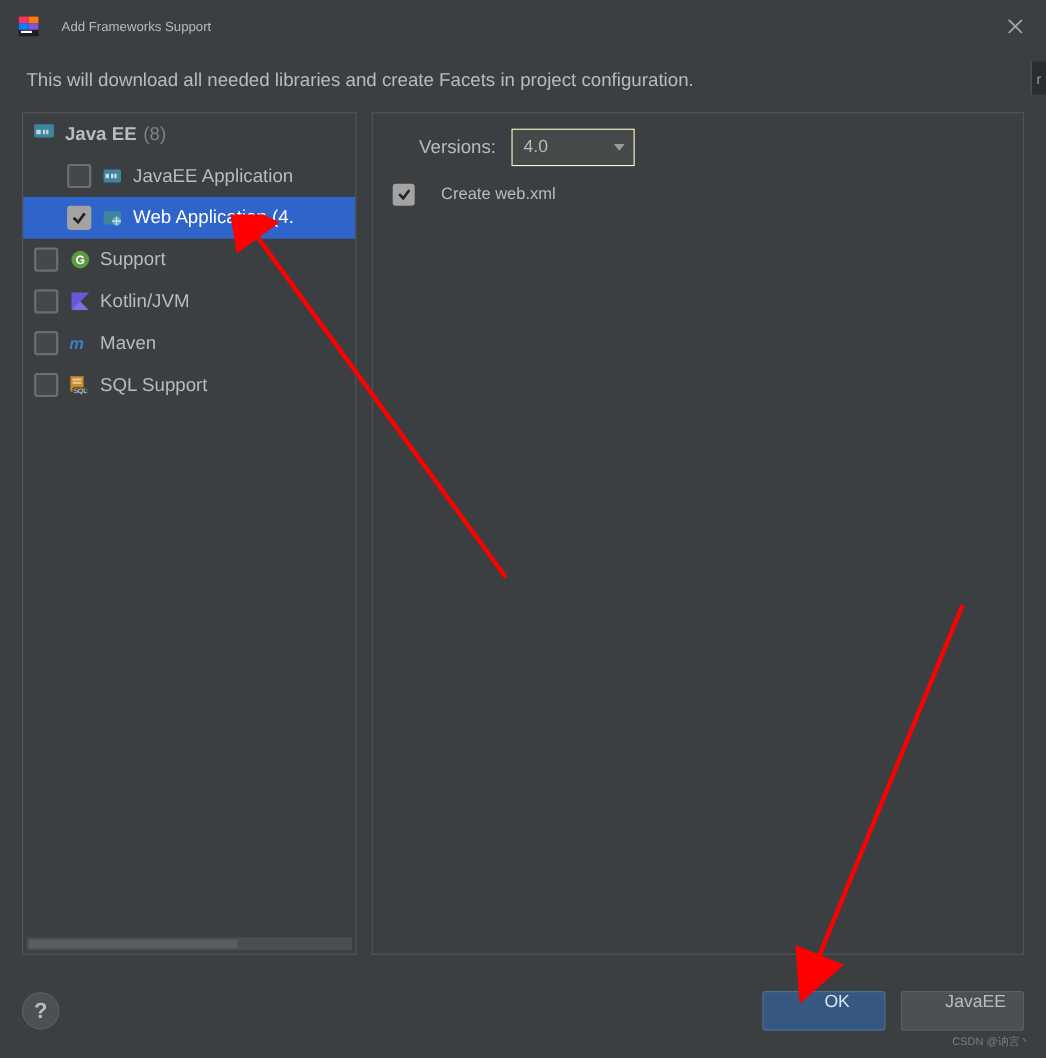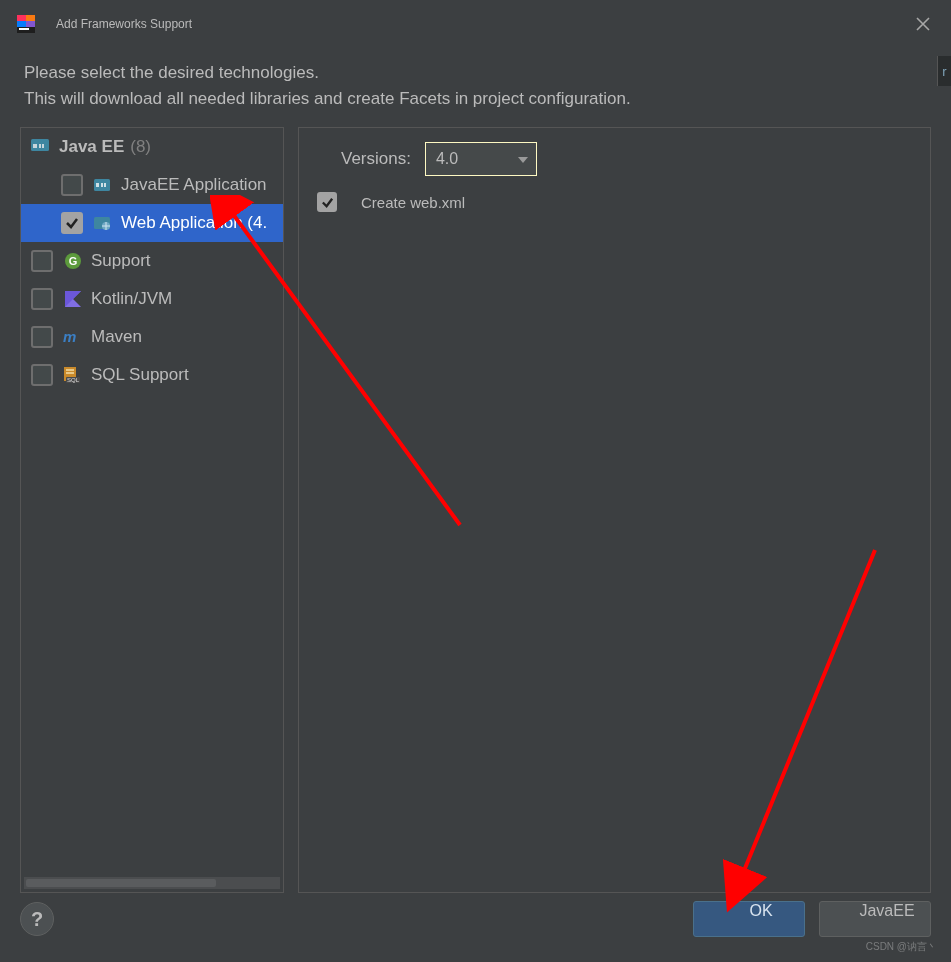--- a/index.html
+++ b/index.html
@@ -34,21 +34,21 @@
     .body-frame {
       display: flex; gap: 14px;
       padding: 0 20px;
       height: 766px;
     }
     .left-panel, .right-panel {
       border: 1px solid #555555;
       background: #3c3f41;
       display: flex; flex-direction: column;
     }
-    .left-panel { width: 264px; }
+    .left-panel { width: 304px; }
     .right-panel { flex: 1; padding: 14px 18px; }
 
     .tree-wrap { flex: 1; overflow: hidden; position: relative; }
     .tree-hscroll {
       position:absolute; left:3px; right:3px; bottom:3px; height:12px;
       background: #4b4d4f; border-radius: 0;
     }
     .tree-hscroll::after{
       content:""; position:absolute; left:2px; top:2px; bottom:2px;
       width: 190px; background:#5a5c5e; border-radius: 2px;
@@ -158,21 +158,20 @@
   </div>
   <div class="title">Add Frameworks Support</div>
   <div class="close-x">
     <svg width="14" height="14" viewBox="0 0 14 14">
         <path d="M1 1 L13 13 M13 1 L1 13" stroke="#a7a7a7" stroke-width="1.6"></path>
       </svg>
   </div>
 </div>
 
 <div class="desc">
-  <div>Please select the desired technologies.</div>
   <div>This will download all needed libraries and create Facets in project configuration.</div>
 </div>
 
 <div class="body-frame">
   <div class="left-panel">
     <div class="tree-wrap">
 
       <div class="tree-row header">
         <span class="header-icon">
           <svg width="20" height="16" viewBox="0 0 20 16">

